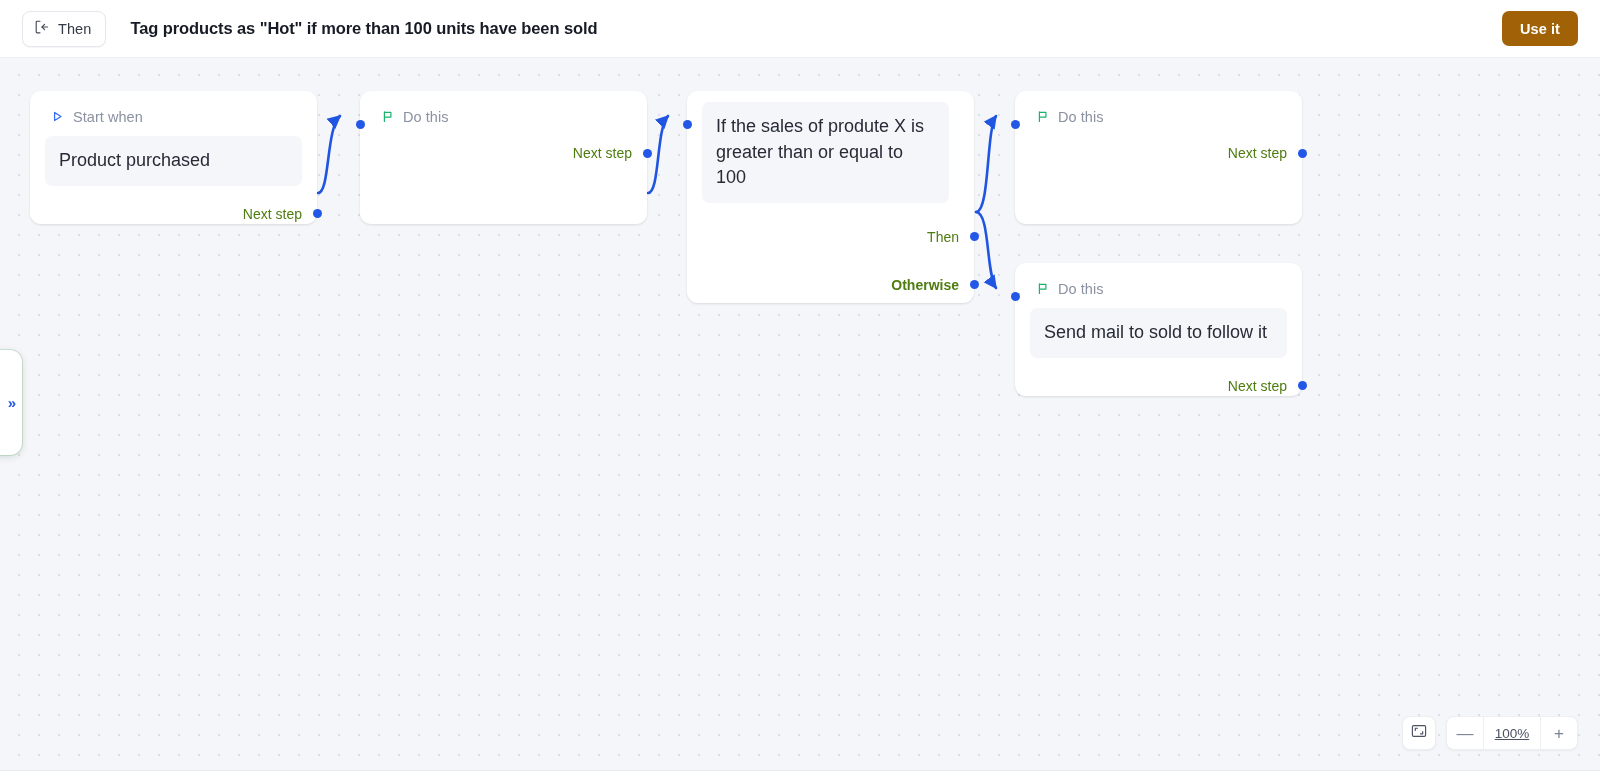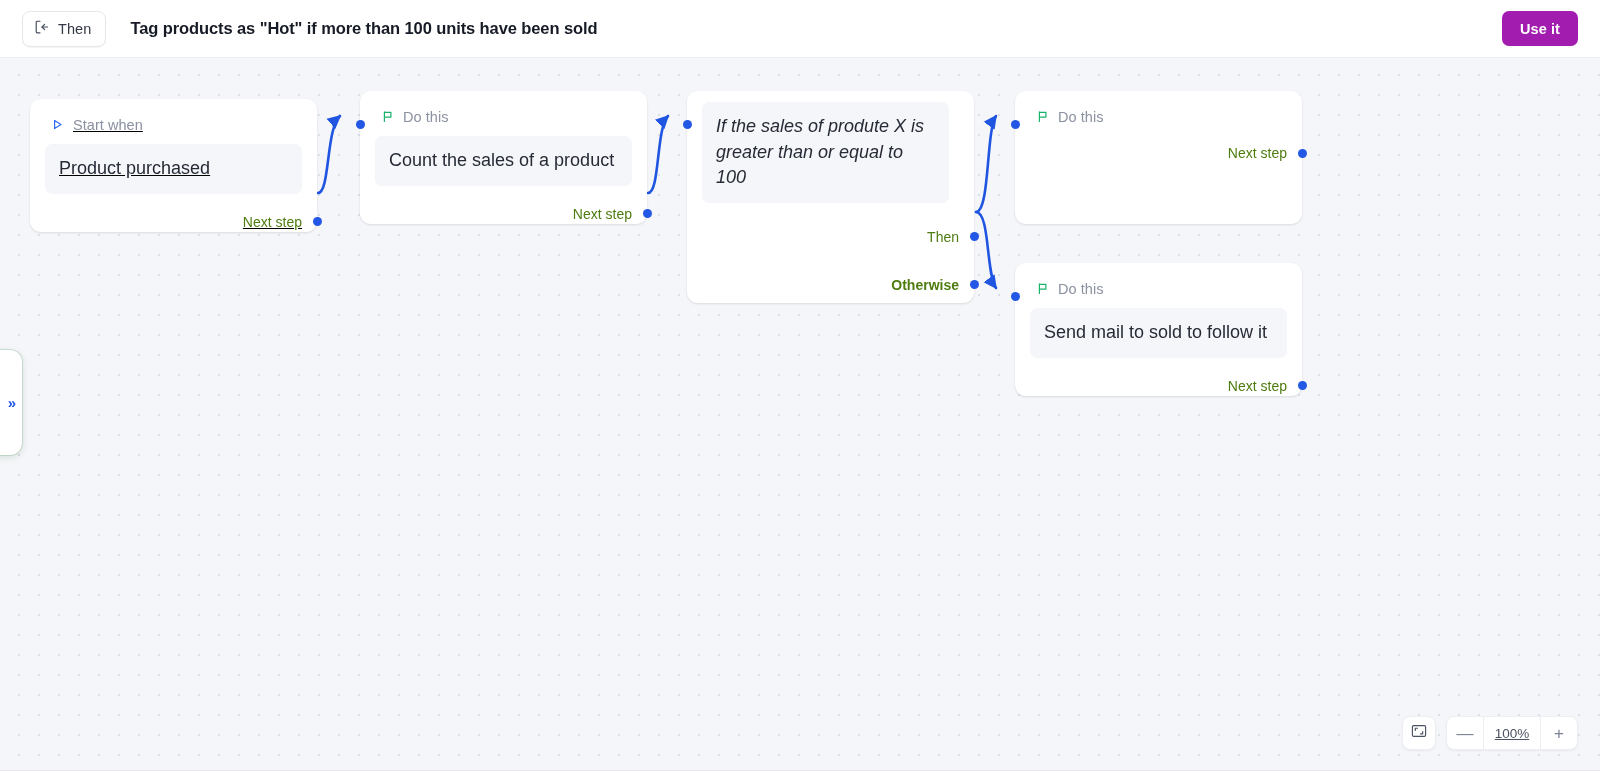--- a/index.html
+++ b/index.html
@@ -63,21 +63,21 @@
     white-space: nowrap;
   }
 
   .header-spacer { flex: 1 1 auto; }
 
   .use-it-btn {
     height: 35px;
     padding: 4px 18px;
     border: none;
     border-radius: 7px;
-    background: #a21caf;
+    background: #a16207;
     color: #ffffff;
     font-size: 14.5px;
     font-weight: 600;
     font-family: "Liberation Sans", sans-serif;
     cursor: pointer;
     letter-spacing: .1px;
   }
 
   
   .canvas {
@@ -166,21 +166,21 @@
     width: 9px; height: 9px;
     border-radius: 50%;
     background: #2357e6;
     left: -4.5px;
     top: 29px;
     cursor: pointer;
     z-index: 25;
   }
 
   
-  #node-start   { left: 30px;   top: 41px;  width: 287px; height: 133px; text-decoration: underline; }
+  #node-start   { left: 30px;   top: 33px;  width: 287px; height: 133px; }
   #node-count   { left: 360px;  top: 33px;  width: 287px; height: 133px; }
   #node-check   { left: 687px;  top: 33px;  width: 287px; height: 212px; }
   #node-tag     { left: 1015px; top: 33px;  width: 287px; height: 133px; }
   #node-mail    { left: 1015px; top: 205px; width: 287px; height: 133px; }
 
   
   .edges {
     position: absolute;
     top: 0; left: 0;
     width: 1600px; height: 712px;
@@ -328,30 +328,29 @@
       <span class="in-dot"></span>
       <div class="node-head">
         <span class="node-head-icon">
           <svg width="13" height="13" viewBox="0 0 13 13" fill="none">
             <path d="M3.4 1.9 V11.4" stroke="#19b36b" stroke-width="1.2" stroke-linecap="round"></path>
             <path d="M3.4 2.3 H9.9 V7.1 H3.4" stroke="#19b36b" stroke-width="1.2" stroke-linejoin="round" fill="none"></path>
           </svg>
         </span>
         <span class="node-head-label">Do this</span>
       </div>
-      <div class="node-body">Count the sales of a product</div>
       <div class="port-row" style="margin-top:16px;">
         <span class="port-label">Next step</span>
         <span class="port-dot"></span>
       </div>
     </div>
 
     <div class="node" id="node-check">
       <span class="in-dot"></span>
-      <div class="node-body" style="width:247px;font-style:italic;">If the sales of produte X is greater than or equal to 100</div>
+      <div class="node-body" style="width:247px;">If the sales of produte X is greater than or equal to 100</div>
       <div class="port-row" style="margin-top:22px;justify-content:flex-end;">
         <span class="port-label">Then</span>
         <span class="port-dot"></span>
       </div>
       <div class="port-row" style="margin-top:24px;font-weight:bold;">
         <span class="port-label">Otherwise</span>
         <span class="port-dot"></span>
       </div>
     </div>
 

